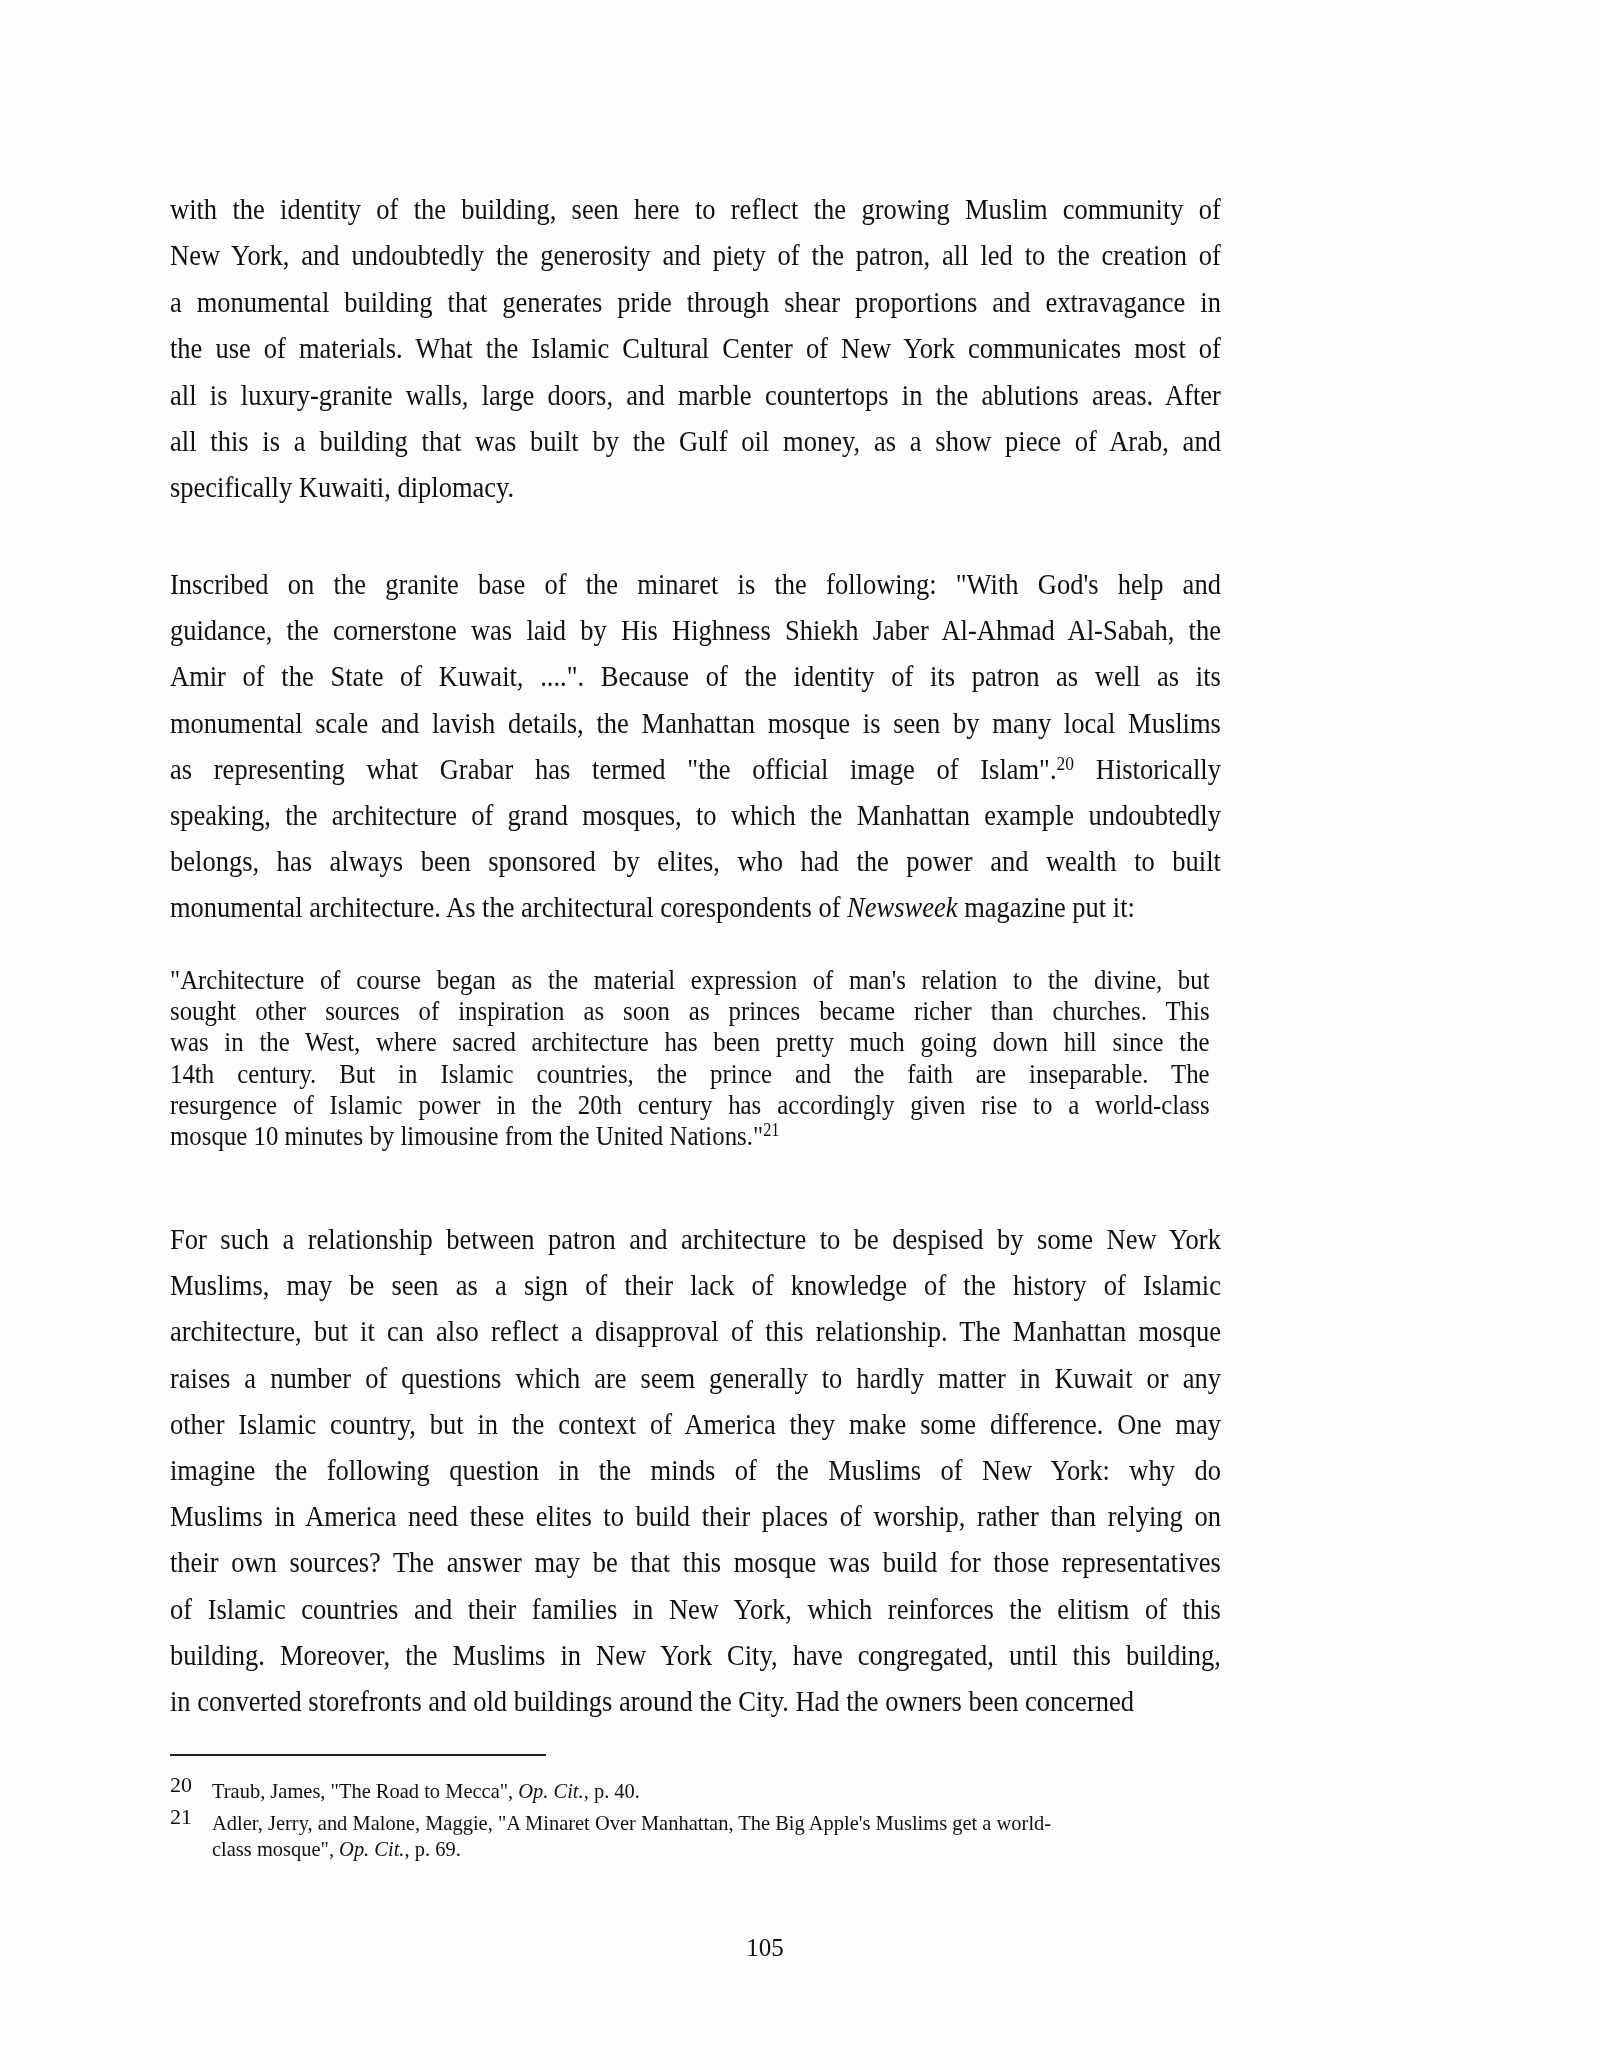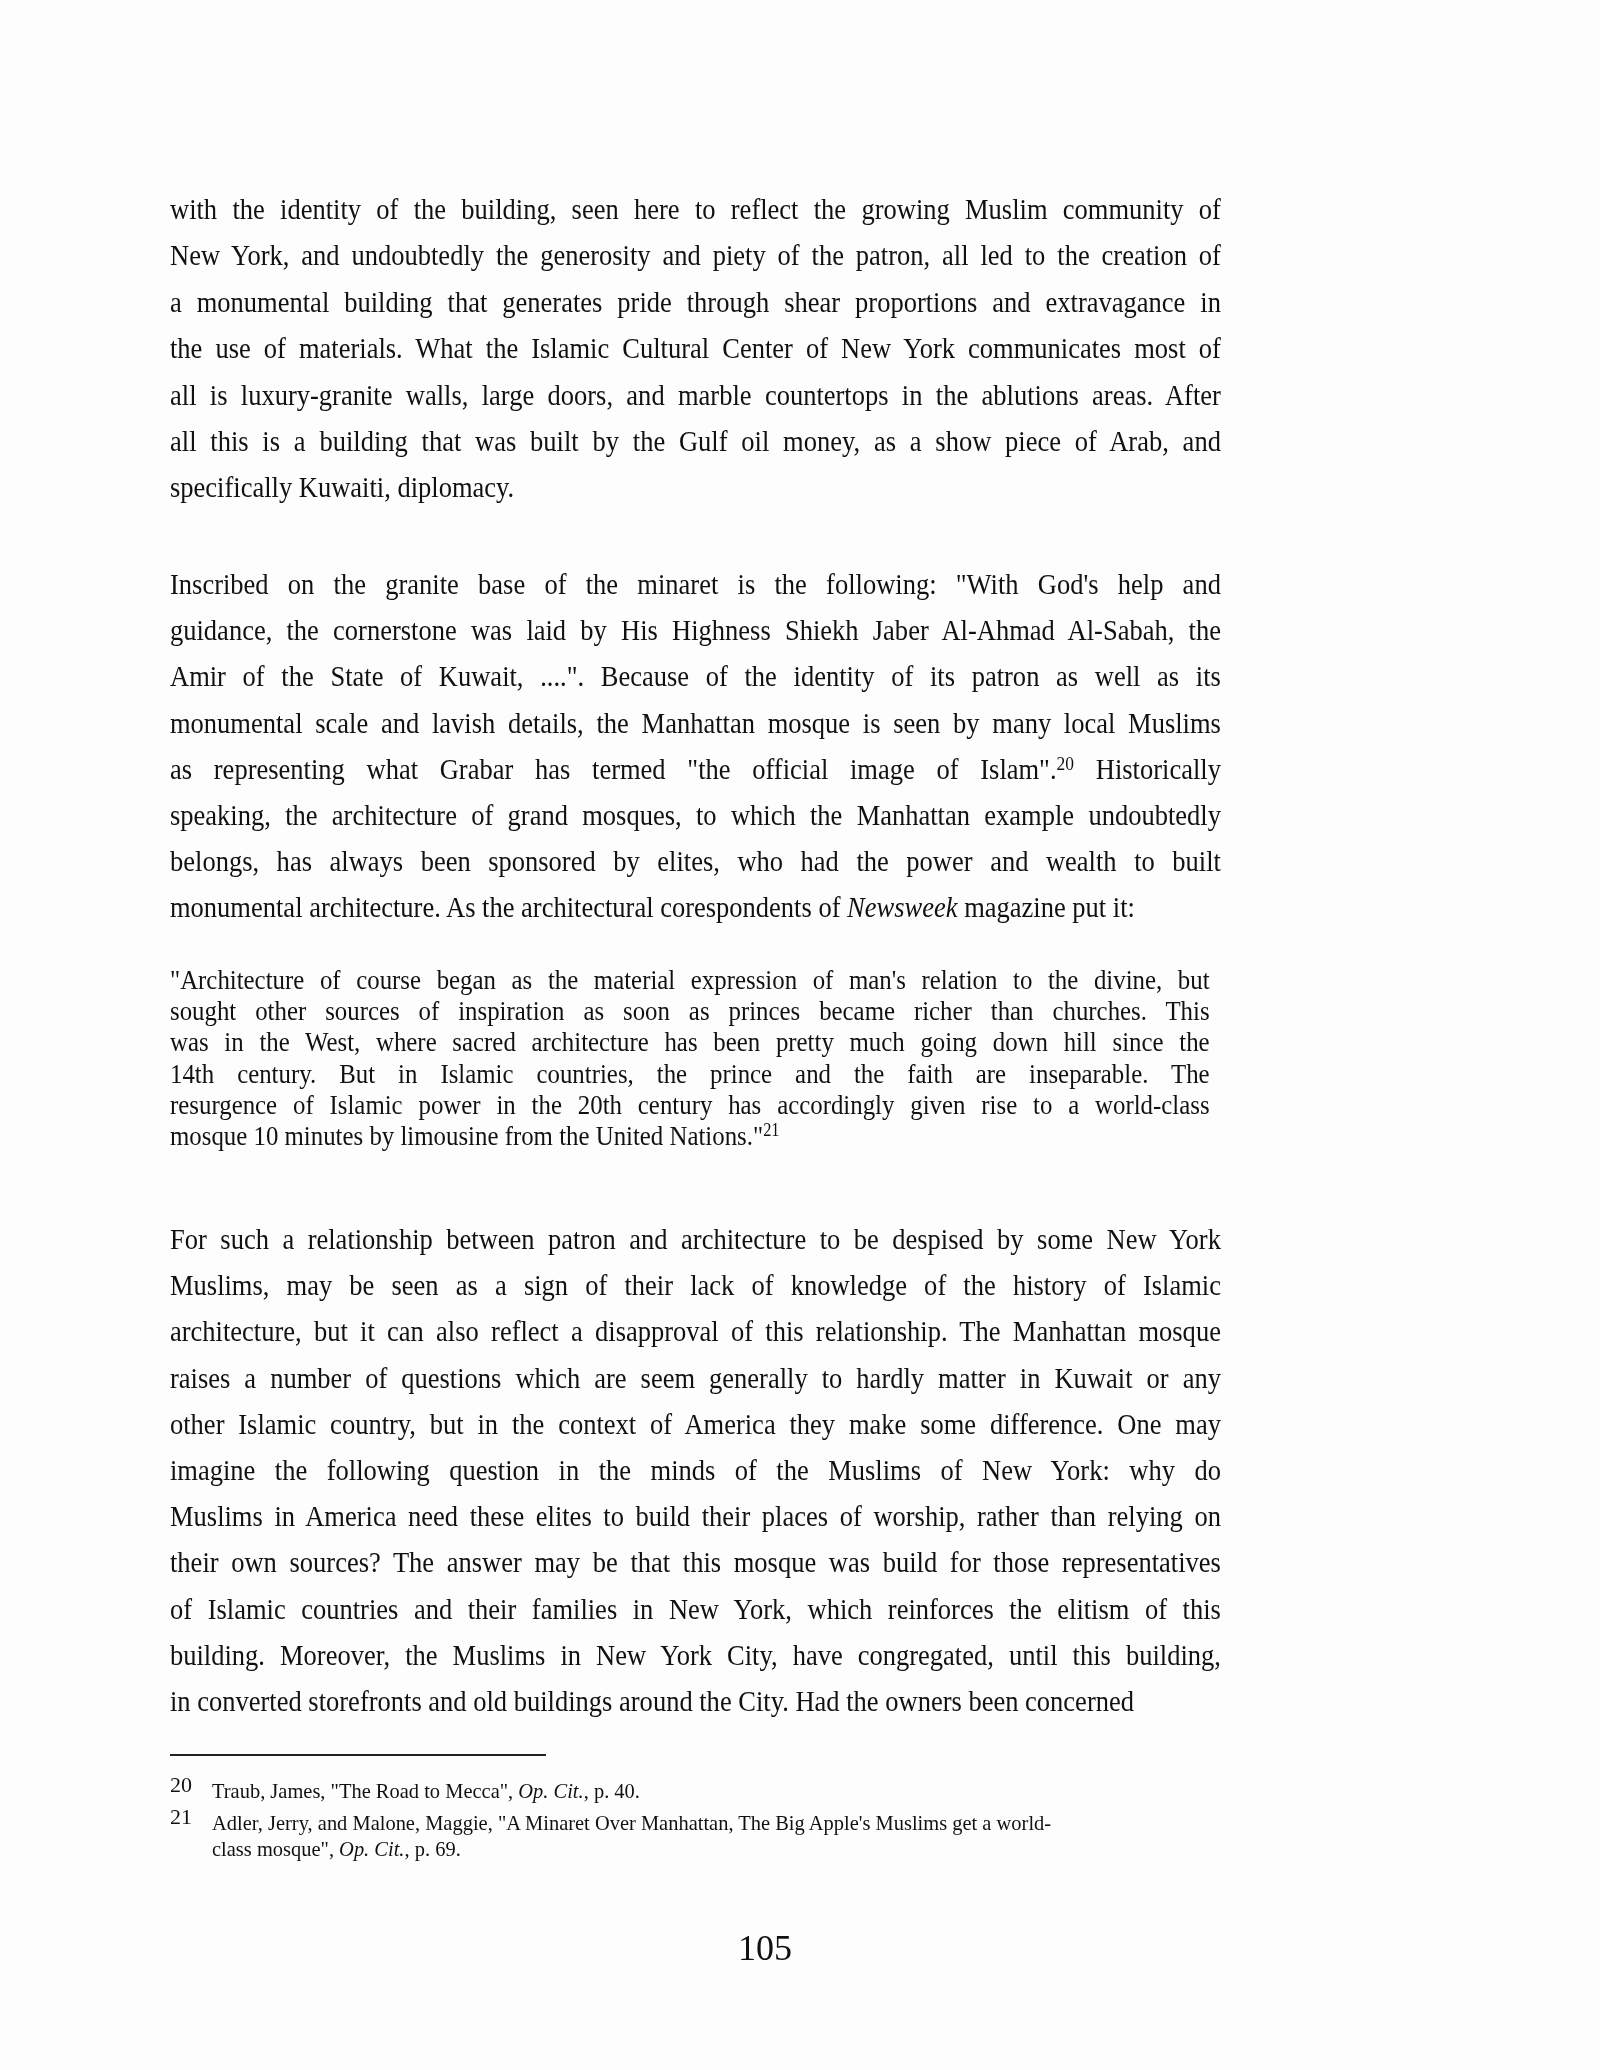--- a/index.html
+++ b/index.html
@@ -13,21 +13,21 @@
     .qline { position: absolute; left: 170px; width: 1130px; white-space: nowrap;
              text-align: justify; text-align-last: justify; font-size: 27px; line-height: 31px;
              transform: scaleX(0.92); transform-origin: left center; }
     .qline.last { text-align-last: left; }
     .fnline { position: absolute; left: 212px; width: 1088px; white-space: nowrap;
               font-size: 22px; line-height: 26px; transform: scaleX(0.93); transform-origin: left center; }
     .fnnum { position: absolute; left: 170px; font-size: 22px; line-height: 26px; }
     sup { font-size: 0.66em; vertical-align: 0.5em; line-height: 0; }
     .rule { position: absolute; left: 170px; width: 376px; height: 2px; background: #222; top: 1754px; }
     .pagenum { position: absolute; left: 700px; width: 130px; text-align: center; top: 1931px;
-               font-size: 36px; line-height: 34px; }
+               font-size: 25px; line-height: 34px; }
     i { font-style: italic; }
   </style>
 </head>
 <body>
 
 <div class="page">
   <div id="p1">
       <div class="line" style="top: 193px;"><span>with the identity of the building, seen here to reflect the growing Muslim community of</span></div>
       <div class="line" style="top: 239px;"><span>New York, and undoubtedly the generosity and piety of the patron, all led to the creation of</span></div>
       <div class="line" style="top: 286px;"><span>a monumental building that generates pride through shear proportions and extravagance in</span></div>

